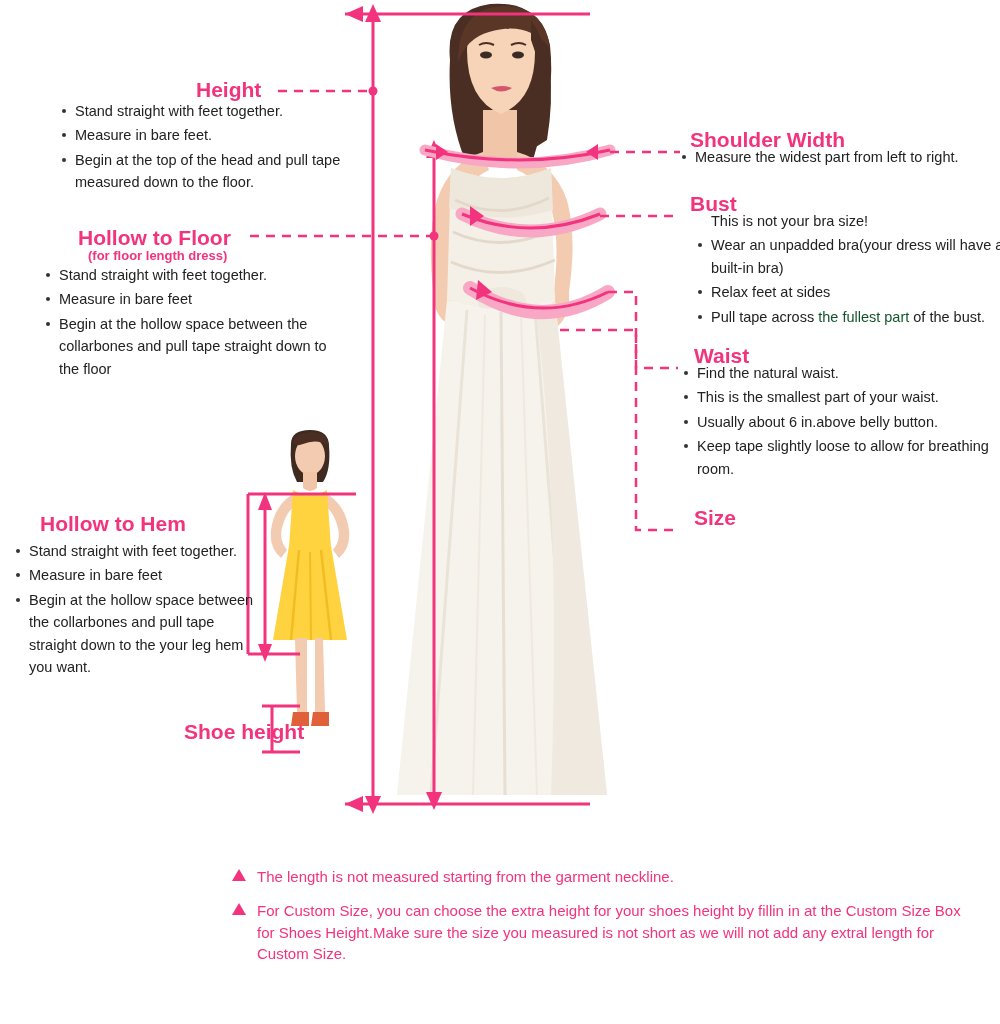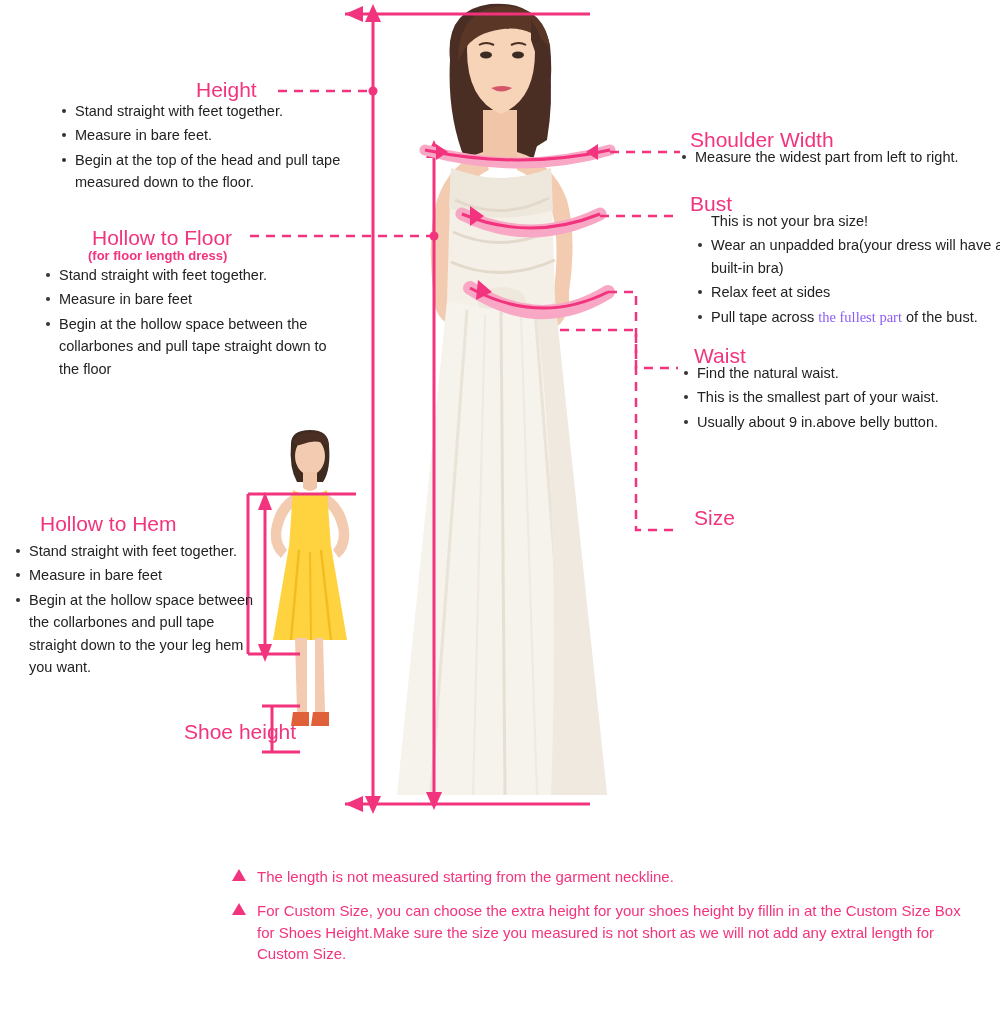--- a/index.html
+++ b/index.html
@@ -32,21 +32,21 @@
     position: absolute;
     left: 255px;
     top: 430px;
     width: 110px;
     height: 330px;
   }
   
   .hd {
     position: absolute;
     color: #f2337d;
-    font-weight: normal;
+    font-weight: bold;
     white-space: nowrap;
   }
   .hd.big { font-size: 21px; }
   .hd.sub { font-size: 13px; font-weight: bold; }
   
   .blk {
     position: absolute;
     font-size: 14.5px;
     line-height: 1.55;
     color: #222;
@@ -65,21 +65,21 @@
     content: "";
     position: absolute;
     left: 2px;
     top: 9px;
     width: 4px;
     height: 4px;
     background: #333;
     border-radius: 50%;
   }
   .blk li.nobullet::before { display: none; }
-  .pink { color: #8b5cf6; font-family: Liberation Serif, serif; }
+  .pink { color: #14532d; }
   
   .notes {
     position: absolute;
     left: 232px;
     top: 866px;
     width: 745px;
     font-size: 15px;
     color: #f2337d;
     line-height: 1.45;
   }
@@ -248,21 +248,21 @@
 
   <div class="hd big" style="left:196px; top:78px;">Height</div>
   <div class="blk" style="left:60px; top:100px; width:300px;">
     <ul>
       <li>Stand straight with feet together.</li>
       <li>Measure in bare feet.</li>
       <li>Begin at the top of the head and pull tape measured down to the floor.</li>
     </ul>
   </div>
 
-  <div class="hd big" style="left:92px; top:226px;">Hollow to Floor</div>
+  <div class="hd big" style="left:78px; top:226px;">Hollow to Floor</div>
   <div class="hd sub" style="left:88px; top:248px;">(for floor length dress)</div>
   <div class="blk" style="left:44px; top:264px; width:300px;">
     <ul>
       <li>Stand straight with feet together.</li>
       <li>Measure in bare feet</li>
       <li>Begin at the hollow space between the collarbones and pull tape straight down to the floor</li>
     </ul>
   </div>
 
   <div class="hd big" style="left:40px; top:512px;">Hollow to Hem</div>
@@ -291,21 +291,22 @@
       <li>Relax feet at sides</li>
       <li><span>Pull tape across </span><span class="pink">the fullest part</span><span> of the bust.</span></li>
     </ul>
   </div>
 
   <div class="hd big" style="left:694px; top:344px;">Waist</div>
   <div class="blk" style="left:682px; top:362px; width:310px;">
     <ul>
       <li>Find the natural waist.</li>
       <li>This is the smallest part of your waist.</li>
-      <li>Usually about 9 in.above belly button.</li>
+      <li>Usually about 6 in.above belly button.</li>
+      <li>Keep tape slightly loose to allow for breathing room.</li>
     </ul>
   </div>
 
   <div class="hd big" style="left:694px; top:506px;">Size</div>
 
   <div class="notes">
     <div class="note">
       <span class="tri"></span>
       <span>The length is not measured starting from the garment neckline.</span>
     </div>

